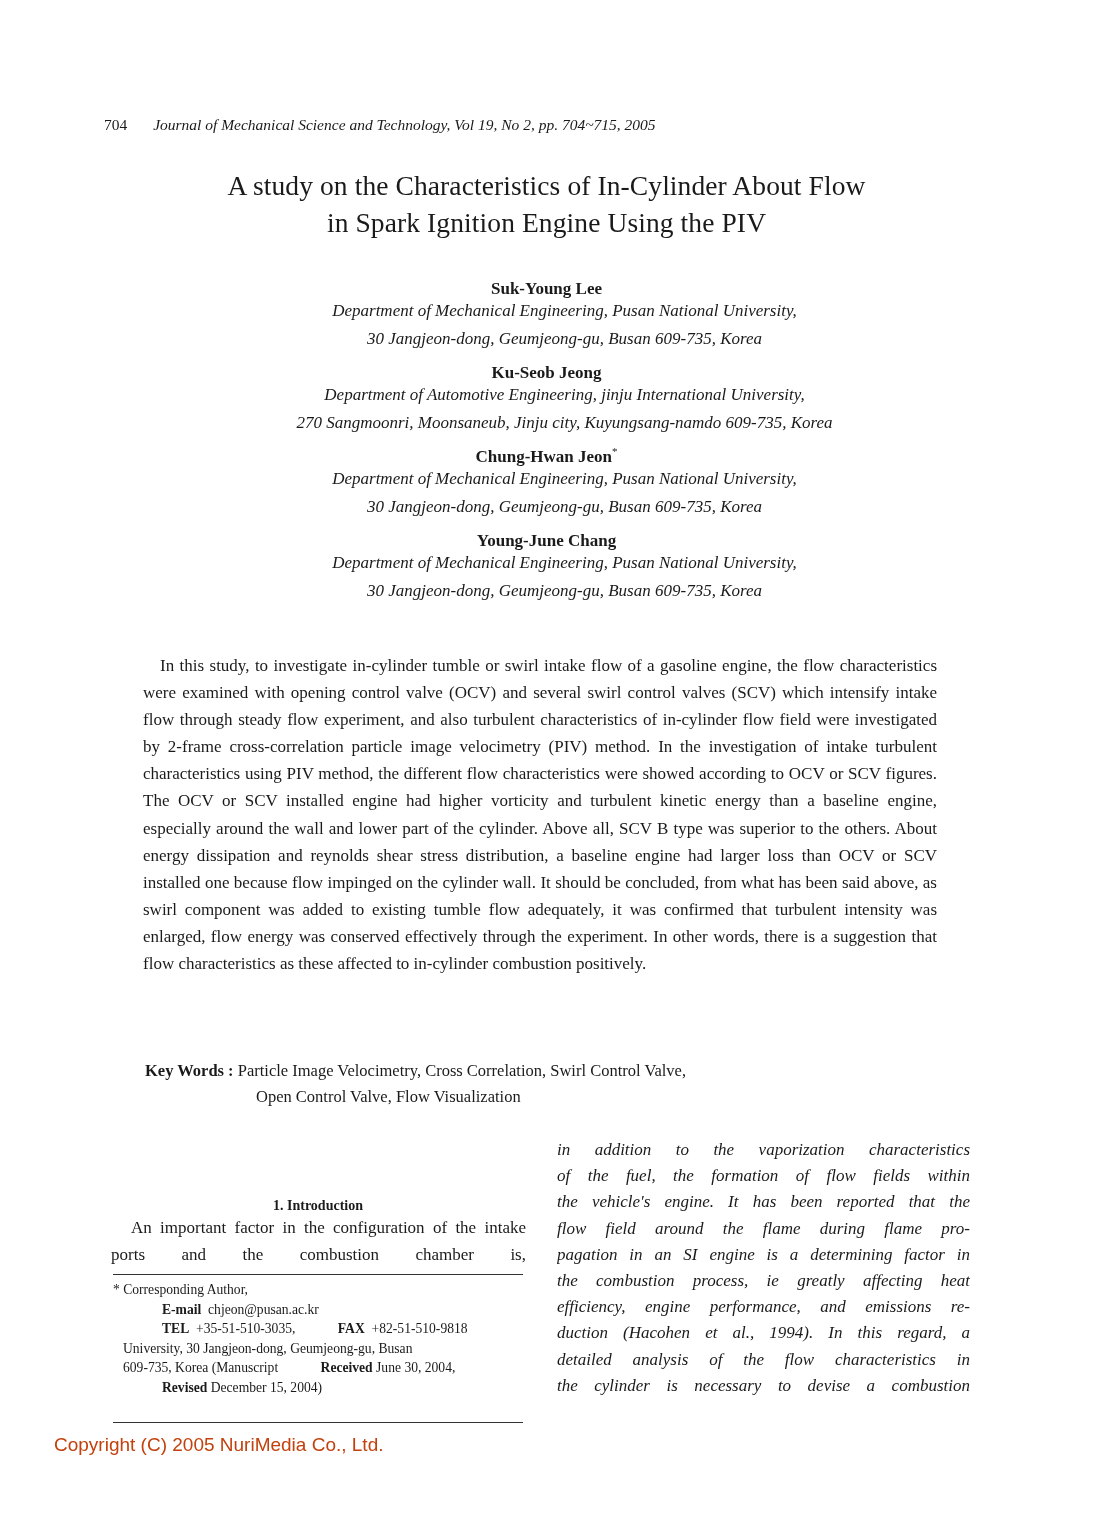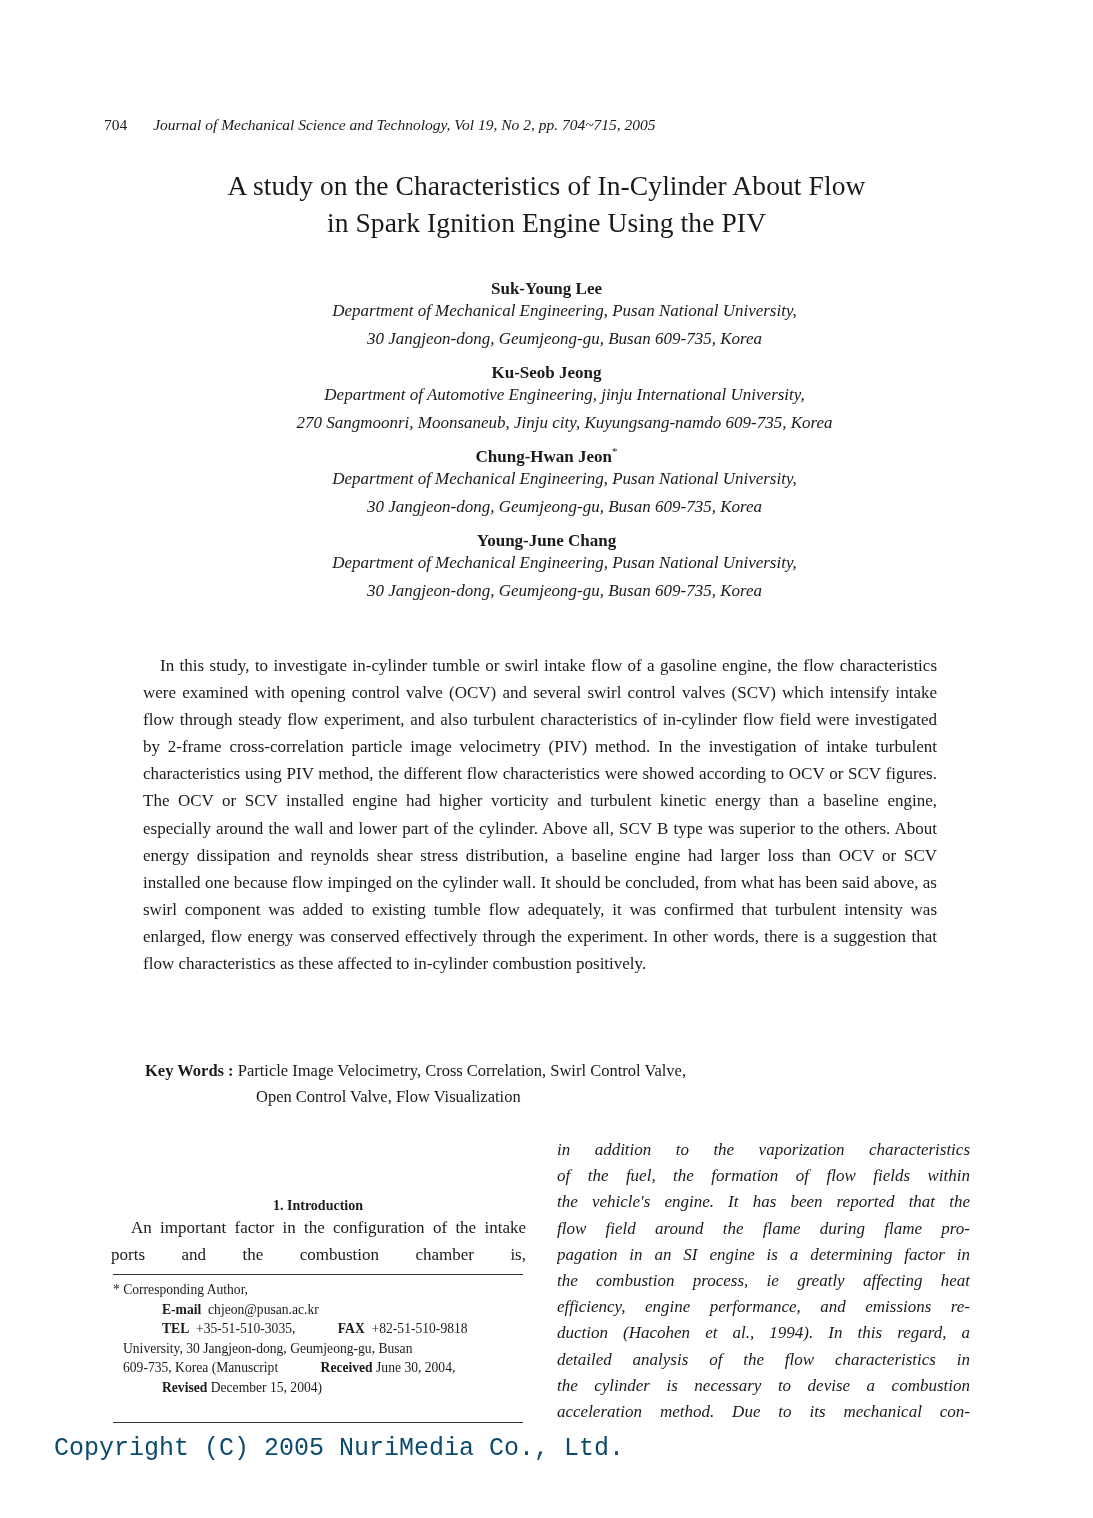--- a/index.html
+++ b/index.html
@@ -58,22 +58,22 @@
   .footnote b { font-weight: bold; margin-left: 39px; }
   .footnote-rule-bottom {
     left: 113px; top: 1422px; width: 410px; height: 0; border-top: 1.2px solid #333;
   }
   .col-right-text {
     left: 557px; width: 413px; top: 1137px; font-size: 17px; line-height: 26.2px;
     text-align: justify;
   }
   .col-right-text .ln { display: block; text-align: justify; text-align-last: justify; white-space: nowrap; overflow: hidden; font-style: italic; }
   .copyright {
-    left: 54px; top: 1434px; font-family: Liberation Mono, monospace;
-    font-size: 25px; color: #0c4a6e;
+    left: 54px; top: 1434px; font-family: Liberation Sans, sans-serif;
+    font-size: 19px; color: #c2410c;
   }
 </style>
 </head>
 <body>
 
 <div class="abs running-head">
   <span class="pno">704</span>
   <span class="jn">Journal of Mechanical Science and Technology, Vol 19, No 2, pp. 704~715, 2005</span>
 </div>
 
@@ -130,16 +130,15 @@
   <span class="ln">in addition to the vaporization characteristics</span>
   <span class="ln">of the fuel, the formation of flow fields within</span>
   <span class="ln">the vehicle's engine. It has been reported that the</span>
   <span class="ln">flow field around the flame during flame pro-</span>
   <span class="ln">pagation in an SI engine is a determining factor in</span>
   <span class="ln">the combustion process, ie greatly affecting heat</span>
   <span class="ln">efficiency, engine performance, and emissions re-</span>
   <span class="ln">duction (Hacohen et al., 1994). In this regard, a</span>
   <span class="ln">detailed analysis of the flow characteristics in</span>
   <span class="ln">the cylinder is necessary to devise a combustion</span>
-  <span class="ln">acceleration method. Due to its mechanical con-</span>
 </div>
 
 <div class="abs copyright">Copyright (C) 2005 NuriMedia Co., Ltd.</div>
 
 </body></html>

